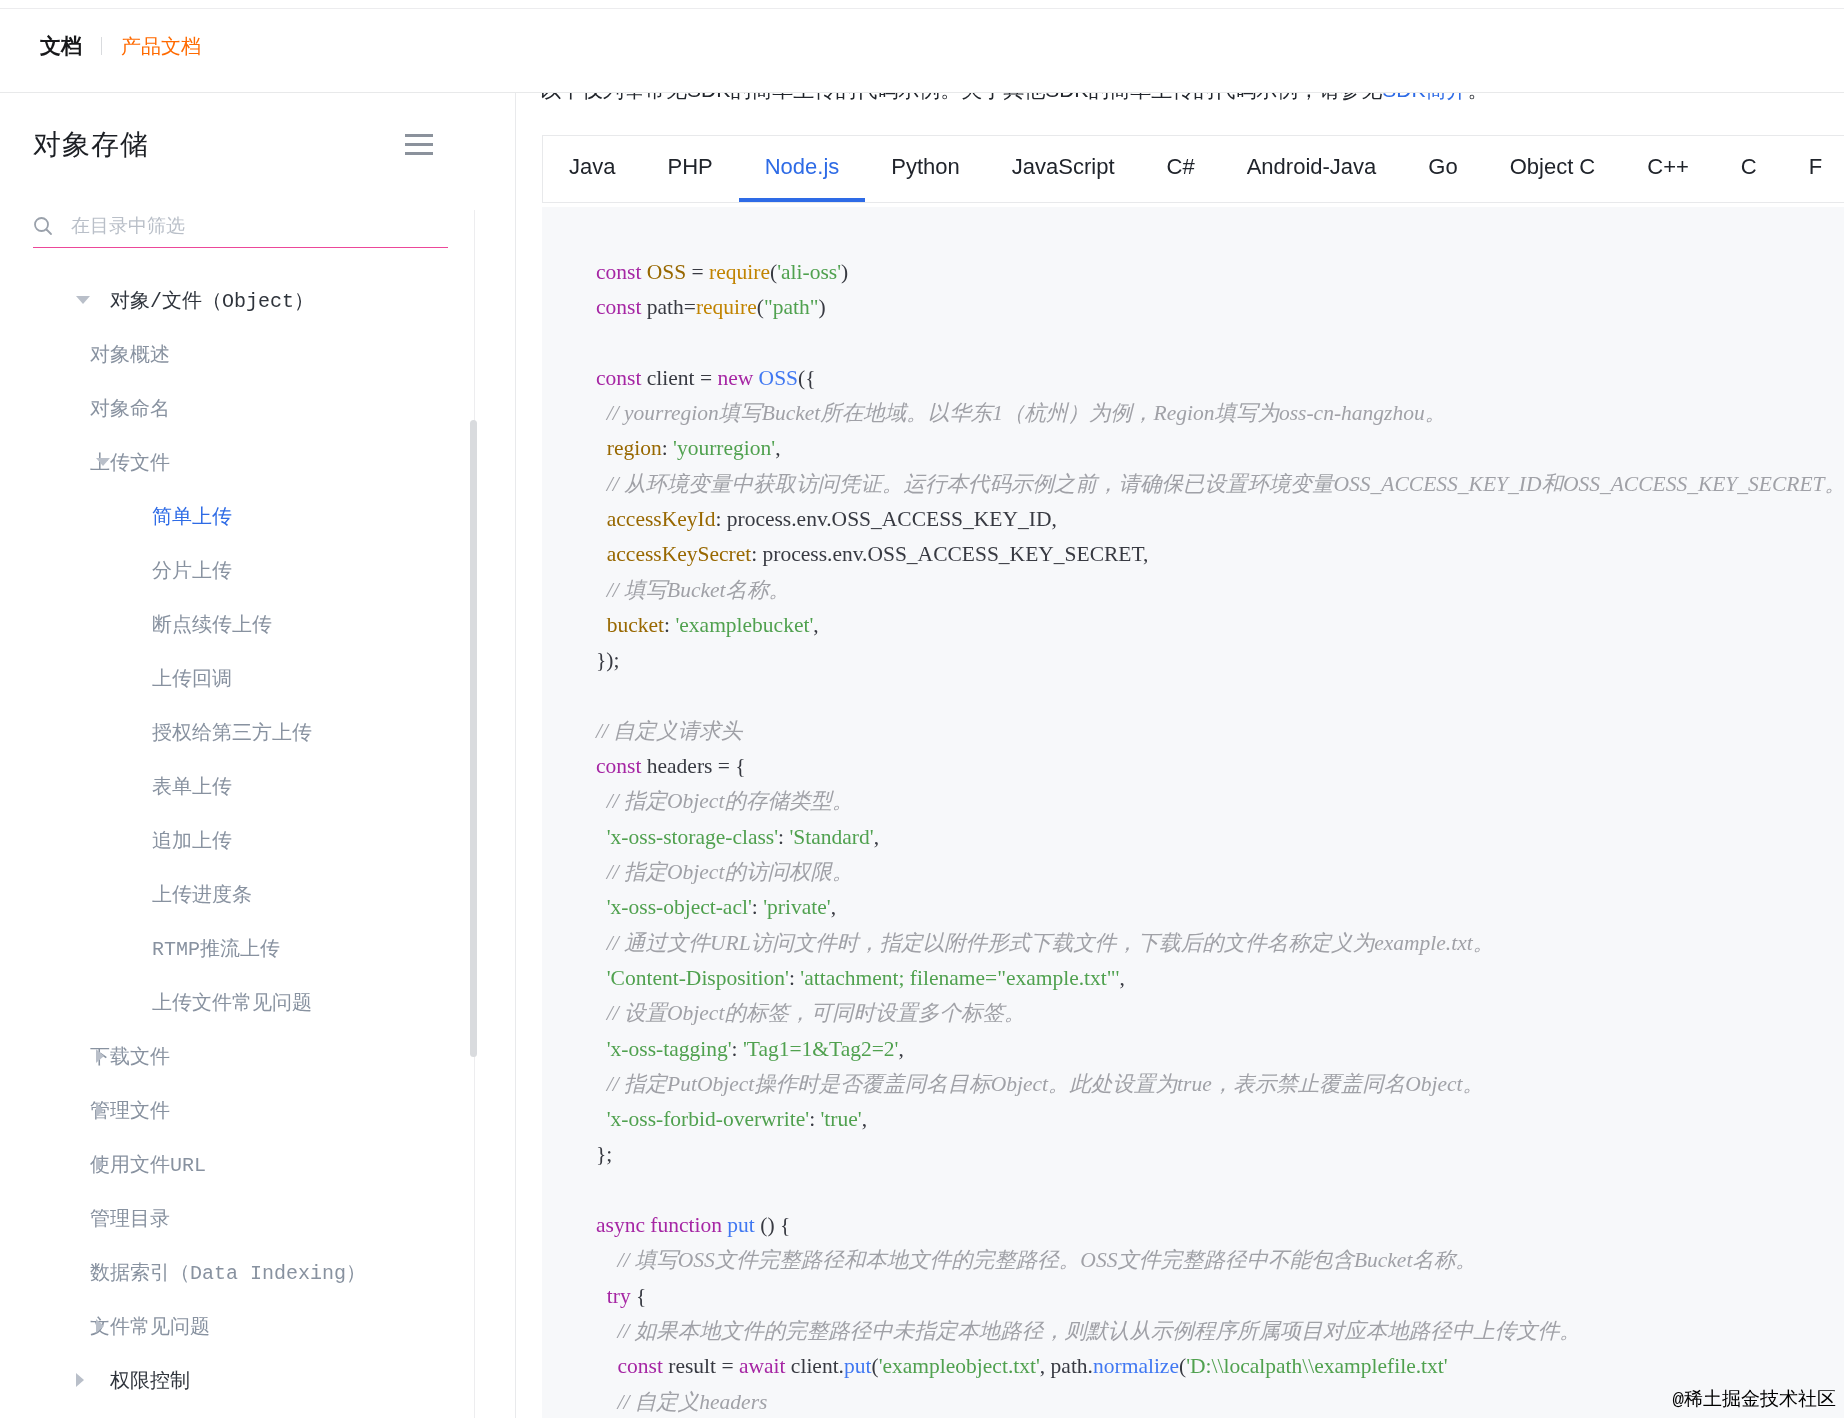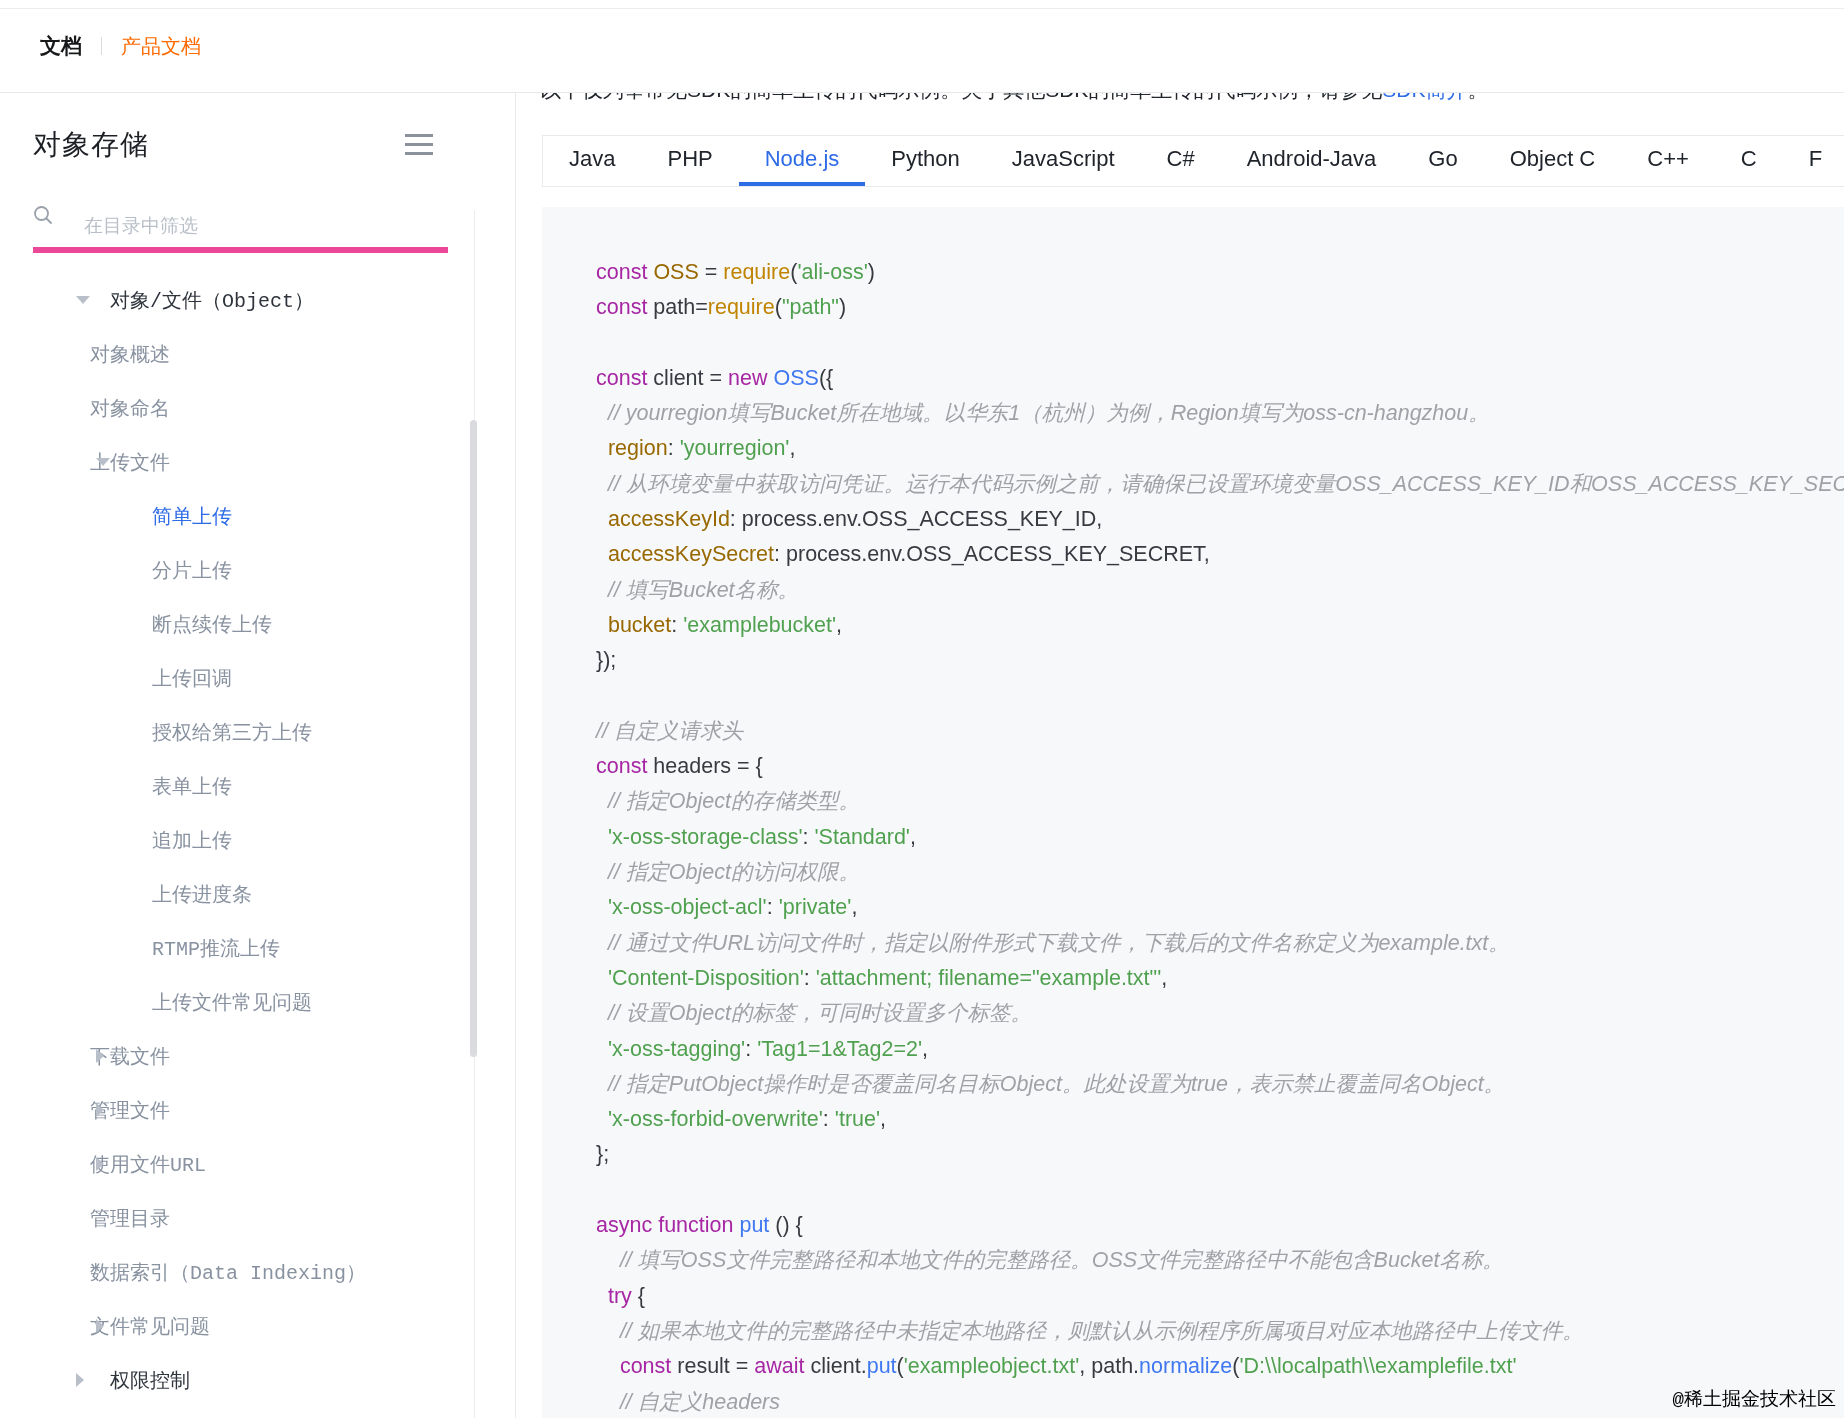--- a/index.html
+++ b/index.html
@@ -19,21 +19,21 @@
   .top-divider{width:1px;height:18px;background:#d9dbde;margin:0 19px;}
   .product-doc{font-size:20px;color:var(--brand-orange);cursor:pointer;}
   
   .sidebar{
     position:absolute;top:93px;left:0;width:516px;height:1325px;background:#fff;
     border-right:1px solid #e9eaec;z-index:20;box-sizing:border-box;
   }
   .sb-title{position:absolute;left:33px;top:33px;font-size:28px;font-weight:500;color:#1c1f24;letter-spacing:1px;}
   .hamburger{position:absolute;left:405px;top:41px;width:28px;height:22px;cursor:pointer;}
   .hamburger div{width:28px;height:2.5px;background:#8b929c;margin-bottom:6.5px;}
-  .search{position:absolute;left:33px;top:112px;width:415px;height:42px;border-bottom:6px solid #ec4899;display:flex;gap:13px;}
+  .search{position:absolute;left:33px;top:112px;width:415px;height:42px;border-bottom:1px solid #ec4899;display:flex;align-items:center;}
   .search svg{flex:none;margin-right:16px;}
   .search input{
     border:none;outline:none;background:transparent;font-size:19px;width:340px;
     font-family:"Liberation Sans",sans-serif;color:#4a5058;
   }
   .search input::placeholder{color:#b9bfc8;}
   .tree{position:absolute;top:180px;left:0;width:516px;font-family:Liberation Mono, monospace;}
   .tree-row{position:relative;height:54px;display:flex;align-items:center;cursor:pointer;}
   .caret{position:absolute;width:0;height:0;top:50%;}
   .caret.down{margin-top:-4px;border-left:7px solid transparent;border-right:7px solid transparent;border-top:8px solid #b9bfc9;}
@@ -46,35 +46,35 @@
   .ind3 .tree-label{margin-left:152px;}
   .tree-row.strong .tree-label{color:#2f343c;}
   .tree-row.active .tree-label{color:var(--accent-blue);}
   .sb-track{position:absolute;left:474px;top:117px;width:1px;height:1208px;background:#ededef;}
   .sb-thumb{position:absolute;left:470px;top:327px;width:7px;height:637px;background:#d9dbde;border-radius:4px;cursor:pointer;}
   
   .main{position:absolute;left:517px;top:0;width:1327px;height:1418px;z-index:10;}
   .intro{position:absolute;left:23px;top:76px;font-size:21px;color:#22262c;white-space:nowrap;z-index:5;}
   .intro .link{color:var(--accent-blue);cursor:pointer;}
   .tabbar{
-    position:absolute;left:25px;top:135px;right:0;height:52px;background:#fff;
+    position:absolute;left:25px;top:135px;right:0;height:68px;background:#fff;
     border:1px solid #e8e9eb;border-right:none;box-sizing:border-box;
     display:flex;align-items:stretch;overflow:hidden;
   }
   .tab{
     flex:none;display:flex;align-items:center;padding:0 26px;font-size:22px;color:#20242b;
     border-bottom:4px solid transparent;box-sizing:border-box;cursor:pointer;white-space:nowrap;
   }
   .tab.active{color:var(--accent-blue);border-bottom-color:var(--accent-blue);}
   .codeblock{
     position:absolute;left:25px;top:207px;right:0;height:1211px;background:var(--code-bg);
     box-sizing:border-box;padding:48px 0 0 54px;overflow:hidden;
   }
   .code-line{
-    font-family:Liberation Sans, sans-serif;font-size:21.5px;
+    font-family:Liberation Serif, serif;font-size:21.5px;
     height:35.3px;line-height:35.3px;white-space:pre;color:var(--c-p);
   }
   .t-p{color:var(--c-p);} .t-k{color:var(--c-k);} .t-s{color:var(--c-s);}
   .t-c{color:var(--c-c);font-style:italic;} .t-v{color:var(--c-v);}
   .t-f{color:var(--c-f);} .t-b{color:var(--c-b);}
   .watermark{position:absolute;right:8px;top:1386px;font-size:19px;color:#000000;z-index:15;font-family:Liberation Mono, monospace;}
 </style>
 </head>
 <body>
 

